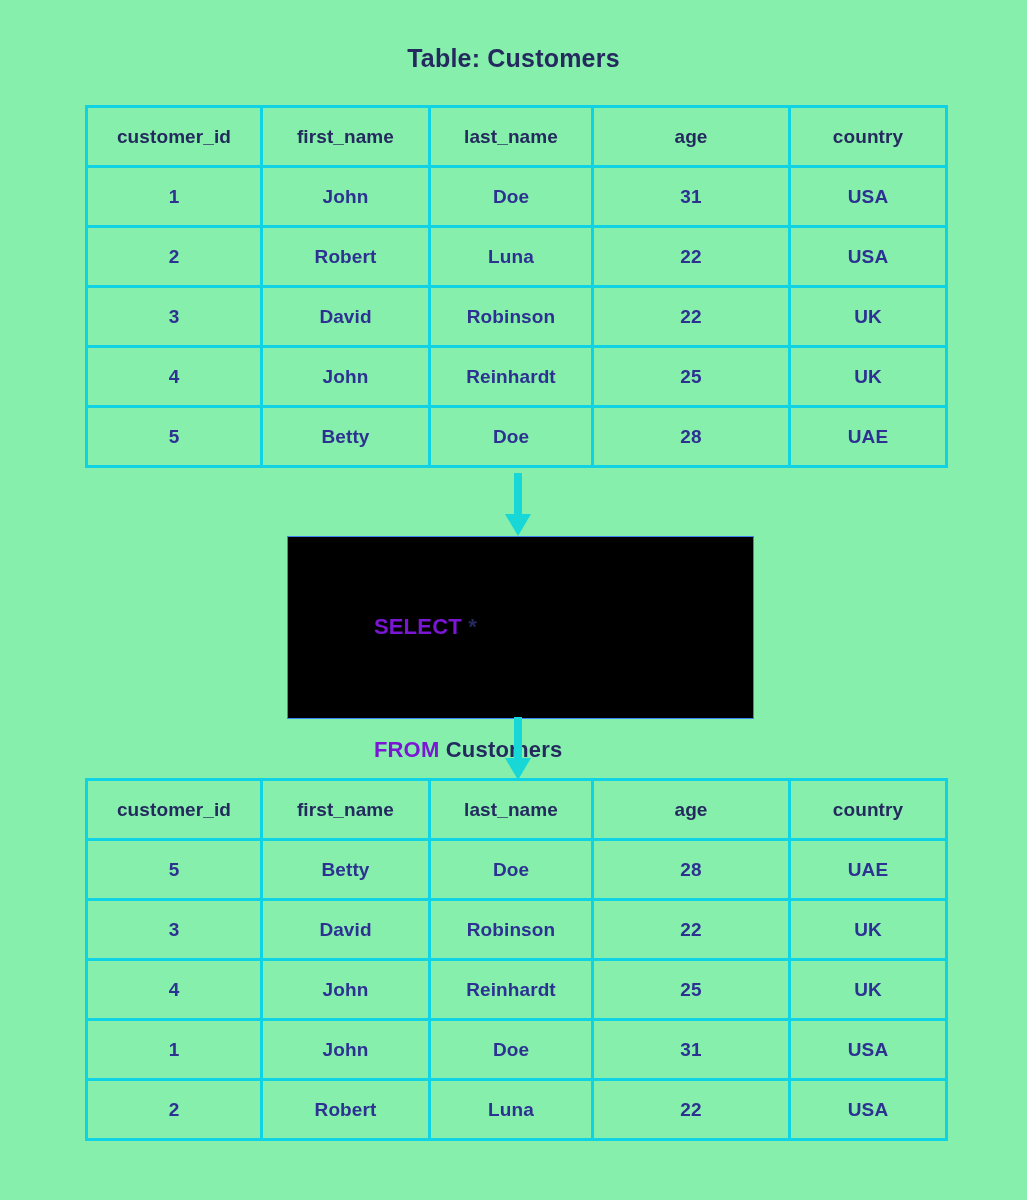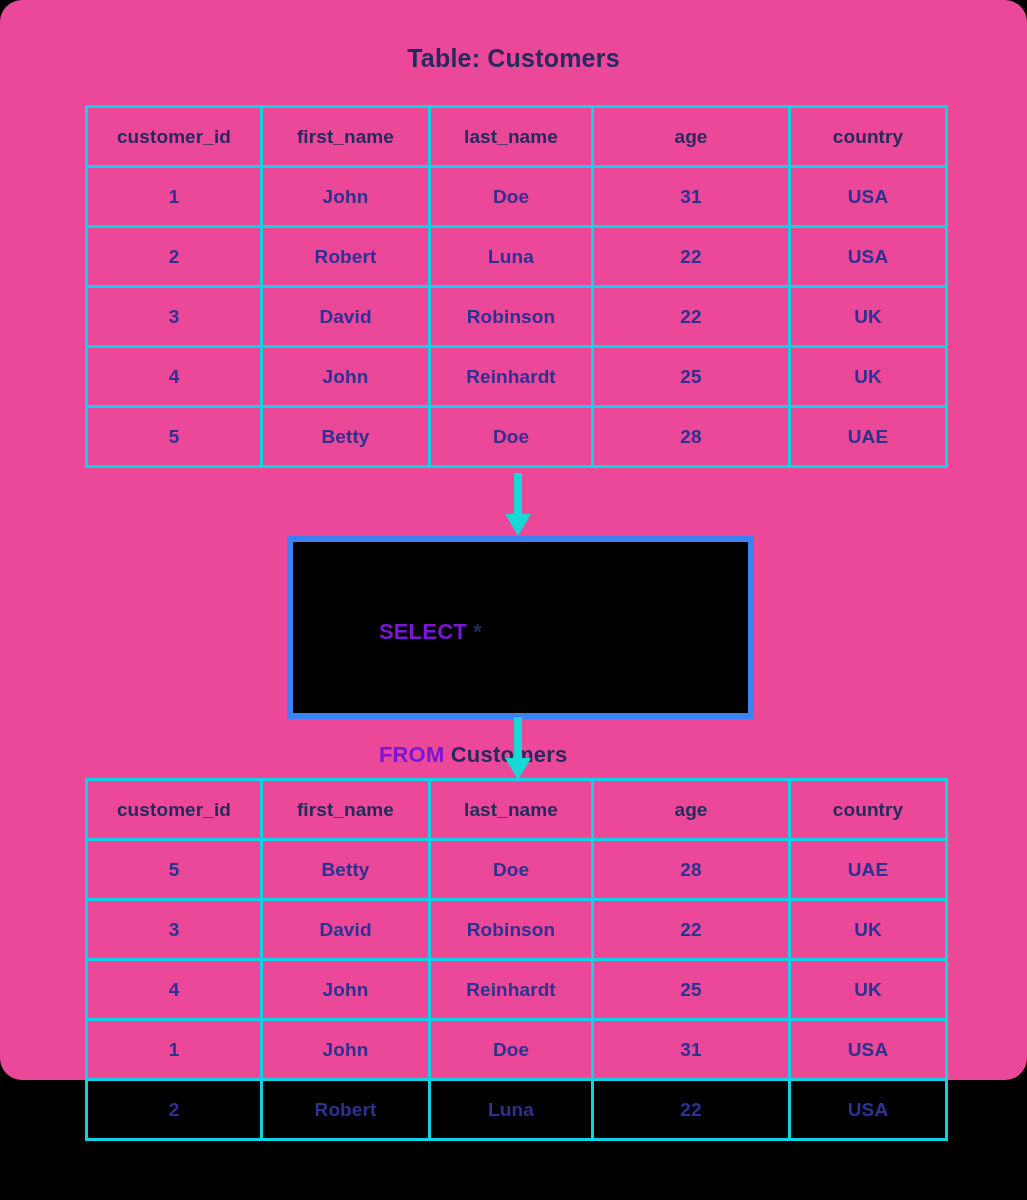--- a/index.html
+++ b/index.html
@@ -8,23 +8,22 @@
     width: 1027px;
     height: 1200px;
     background: #000000;
     font-family: "Liberation Sans", sans-serif;
     overflow: hidden;
   }
 
   .page {
     position: relative;
     width: 1027px;
-    height: 1080px;
-    background: #ec4899;
-    border-radius: 22px;
+    height: 1200px;
+    background: #86efac;
   }
 
   
   .title {
     position: absolute;
     top: 44px;
     left: 0;
     width: 1027px;
     text-align: center;
     font-size: 25px;
@@ -103,21 +102,21 @@
     border-top: 22px solid #17d7d7;
   }
 
   
   .sql-box {
     position: absolute;
     left: 287px;
     top: 536px;
     width: 467px;
     height: 183px;
-    border: 6px solid #3b82f6;
+    border: 1px solid #3b82f6;
     background: #000000;
     padding: 28px 0 0 48px;
   }
 
   .sql-line {
     font-size: 22px;
     font-weight: bold;
     color: #252a5e;
     line-height: 41px;
     white-space: pre;

